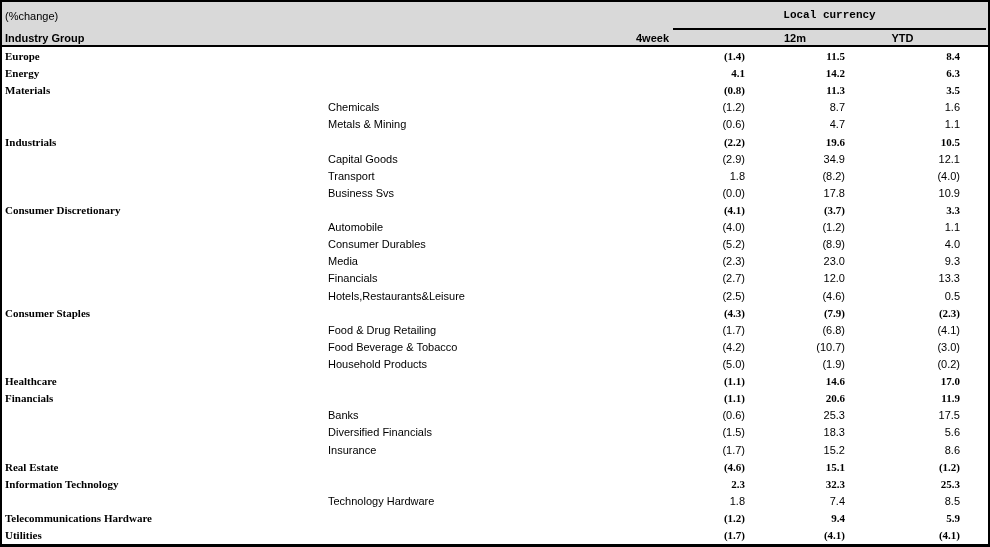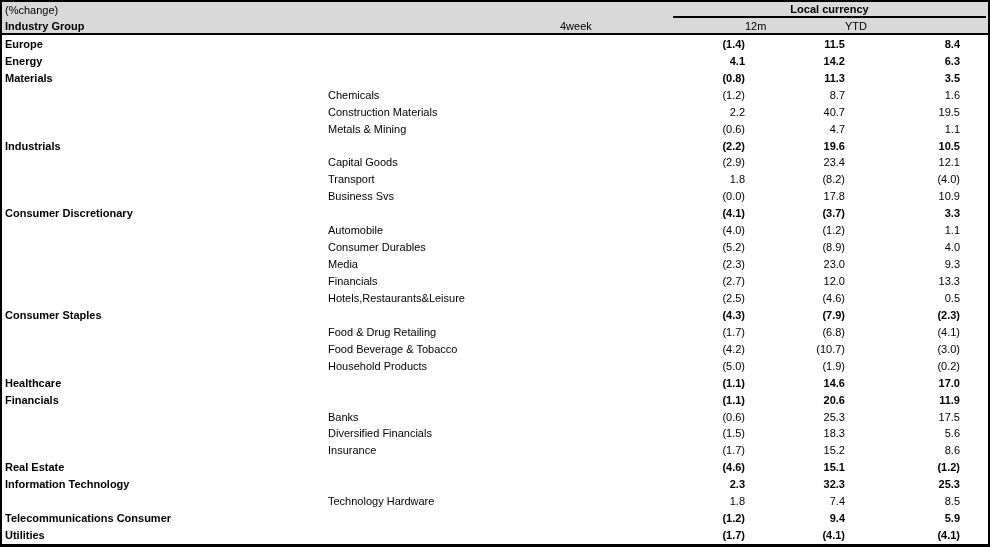--- a/index.html
+++ b/index.html
@@ -35,47 +35,48 @@
   thead tr.col-row { height: 16px; }
   thead tr.col-row th { border-bottom: 2px solid #000000; }
   .change-note {
     text-align: left;
     padding-left: 3px;
   }
   td.currency-cell { vertical-align: bottom; }
   .currency-span {
     margin-left: 113px;
     margin-right: 2px;
-    height: 16px;
+    height: 28px;
     box-sizing: border-box;
     border-bottom: 2px solid #000000;
     display: flex;
     align-items: center;
     justify-content: center;
     font-weight: bold;
+    font-family: Liberation Mono, monospace;
   }
   th.h-label {
     text-align: left;
     padding-left: 3px;
     font-weight: bold;
   }
   th.h-num {
-    text-align: left;
-    font-weight: normal;
+    text-align: center;
+    font-weight: bold;
   }
   th.h-num-last, td.num-last { padding-right: 28px; }
   tbody td {
     padding: 0;
     vertical-align: middle;
     white-space: nowrap;
     overflow: hidden;
   }
   td.label { text-align: left; padding-left: 3px; }
   td.num { text-align: right; }
-  tr.group-row td { font-weight: bold; }
+  tr.group-row td { font-weight: bold; font-family: Liberation Serif, serif; }
   tr.sub-row td.label { padding-left: 326px; font-weight: normal; }
 </style>
 </head>
 <body>
 
 <div class="sheet">
   <table class="perf">
     <colgroup>
       <col style="width:558px">
       <col style="width:185px">
@@ -115,41 +116,35 @@
     <td class="num">11.3</td>
     <td class="num num-last">3.5</td>
   </tr>
         <tr class="sub-row">
     <td class="label">Chemicals</td>
     <td class="num">(1.2)</td>
     <td class="num">8.7</td>
     <td class="num num-last">1.6</td>
   </tr>
         <tr class="sub-row">
-    <td class="label">Construction Materials</td>
-    <td class="num">2.2</td>
-    <td class="num">40.7</td>
-    <td class="num num-last">19.5</td>
-  </tr>
-        <tr class="sub-row">
     <td class="label">Metals &amp; Mining</td>
     <td class="num">(0.6)</td>
     <td class="num">4.7</td>
     <td class="num num-last">1.1</td>
   </tr>
         <tr class="group-row">
     <td class="label">Industrials</td>
     <td class="num">(2.2)</td>
     <td class="num">19.6</td>
     <td class="num num-last">10.5</td>
   </tr>
         <tr class="sub-row">
     <td class="label">Capital Goods</td>
     <td class="num">(2.9)</td>
-    <td class="num">23.4</td>
+    <td class="num">34.9</td>
     <td class="num num-last">12.1</td>
   </tr>
         <tr class="sub-row">
     <td class="label">Transport</td>
     <td class="num">1.8</td>
     <td class="num">(8.2)</td>
     <td class="num num-last">(4.0)</td>
   </tr>
         <tr class="sub-row">
     <td class="label">Business Svs</td>
@@ -259,21 +254,21 @@
     <td class="num">32.3</td>
     <td class="num num-last">25.3</td>
   </tr>
         <tr class="sub-row">
     <td class="label">Technology Hardware</td>
     <td class="num">1.8</td>
     <td class="num">7.4</td>
     <td class="num num-last">8.5</td>
   </tr>
         <tr class="group-row">
-    <td class="label">Telecommunications Consumer</td>
+    <td class="label">Telecommunications Hardware</td>
     <td class="num">(1.2)</td>
     <td class="num">9.4</td>
     <td class="num num-last">5.9</td>
   </tr>
         <tr class="group-row">
     <td class="label">Utilities</td>
     <td class="num">(1.7)</td>
     <td class="num">(4.1)</td>
     <td class="num num-last">(4.1)</td>
   </tr>

